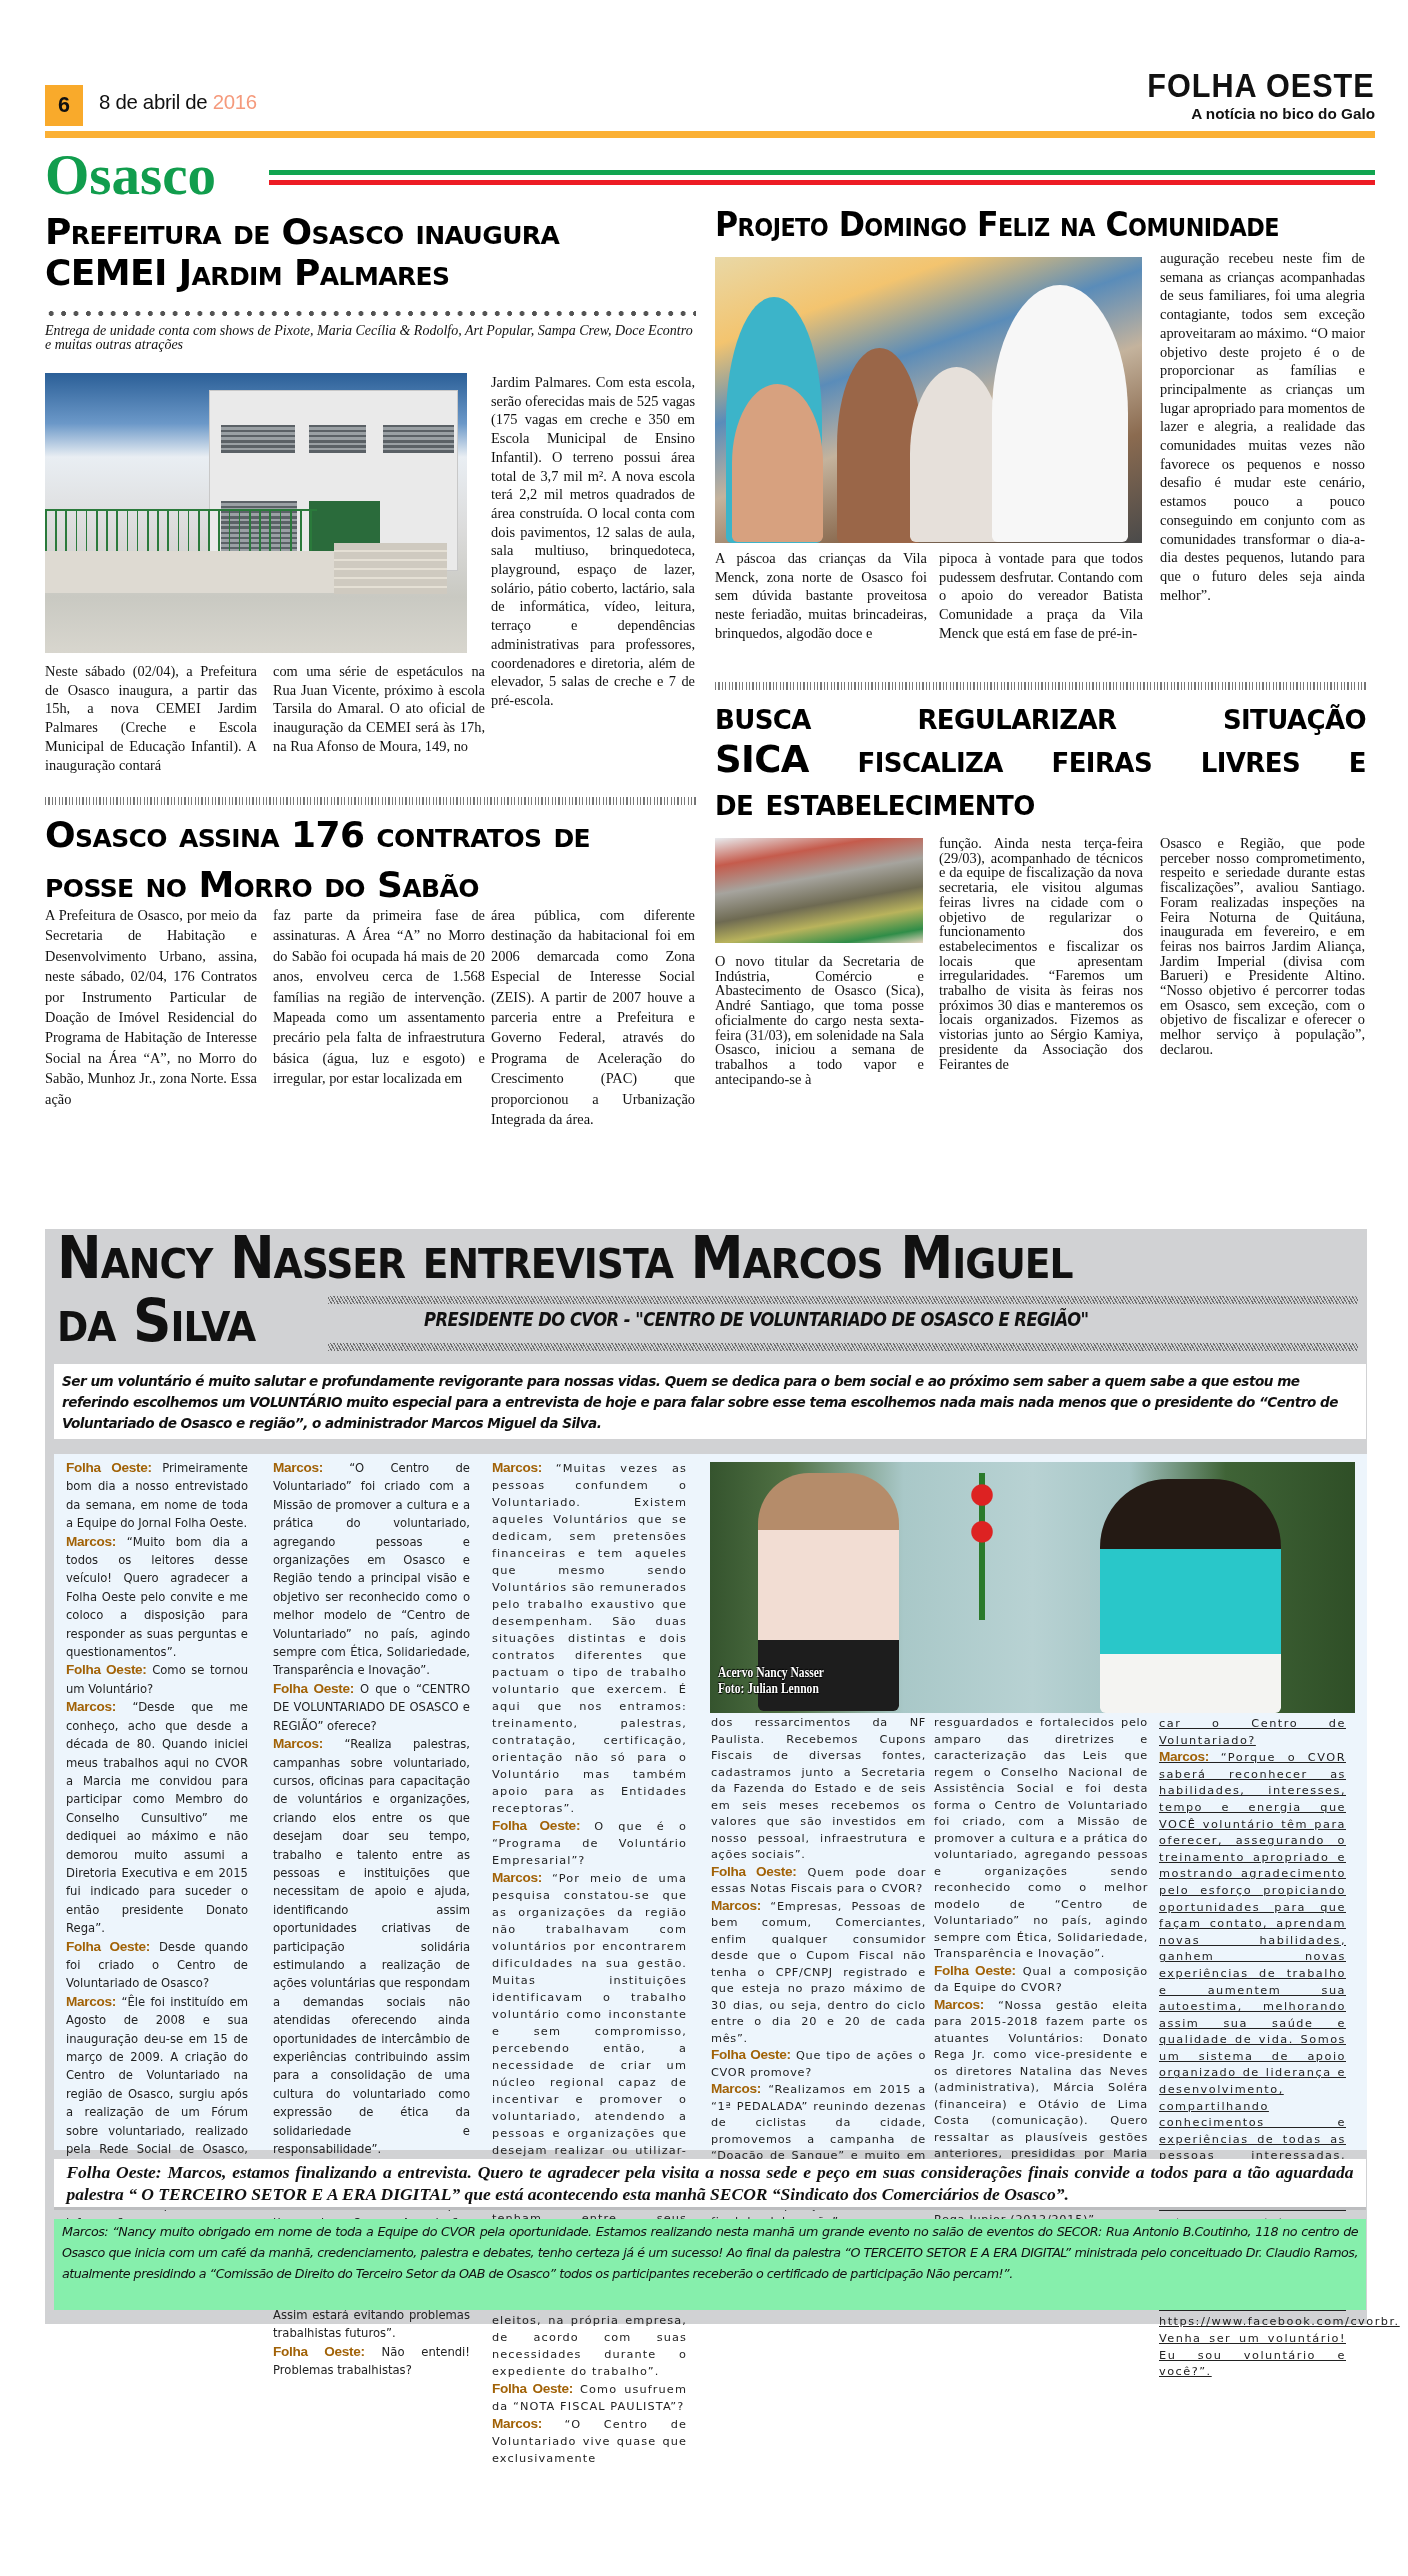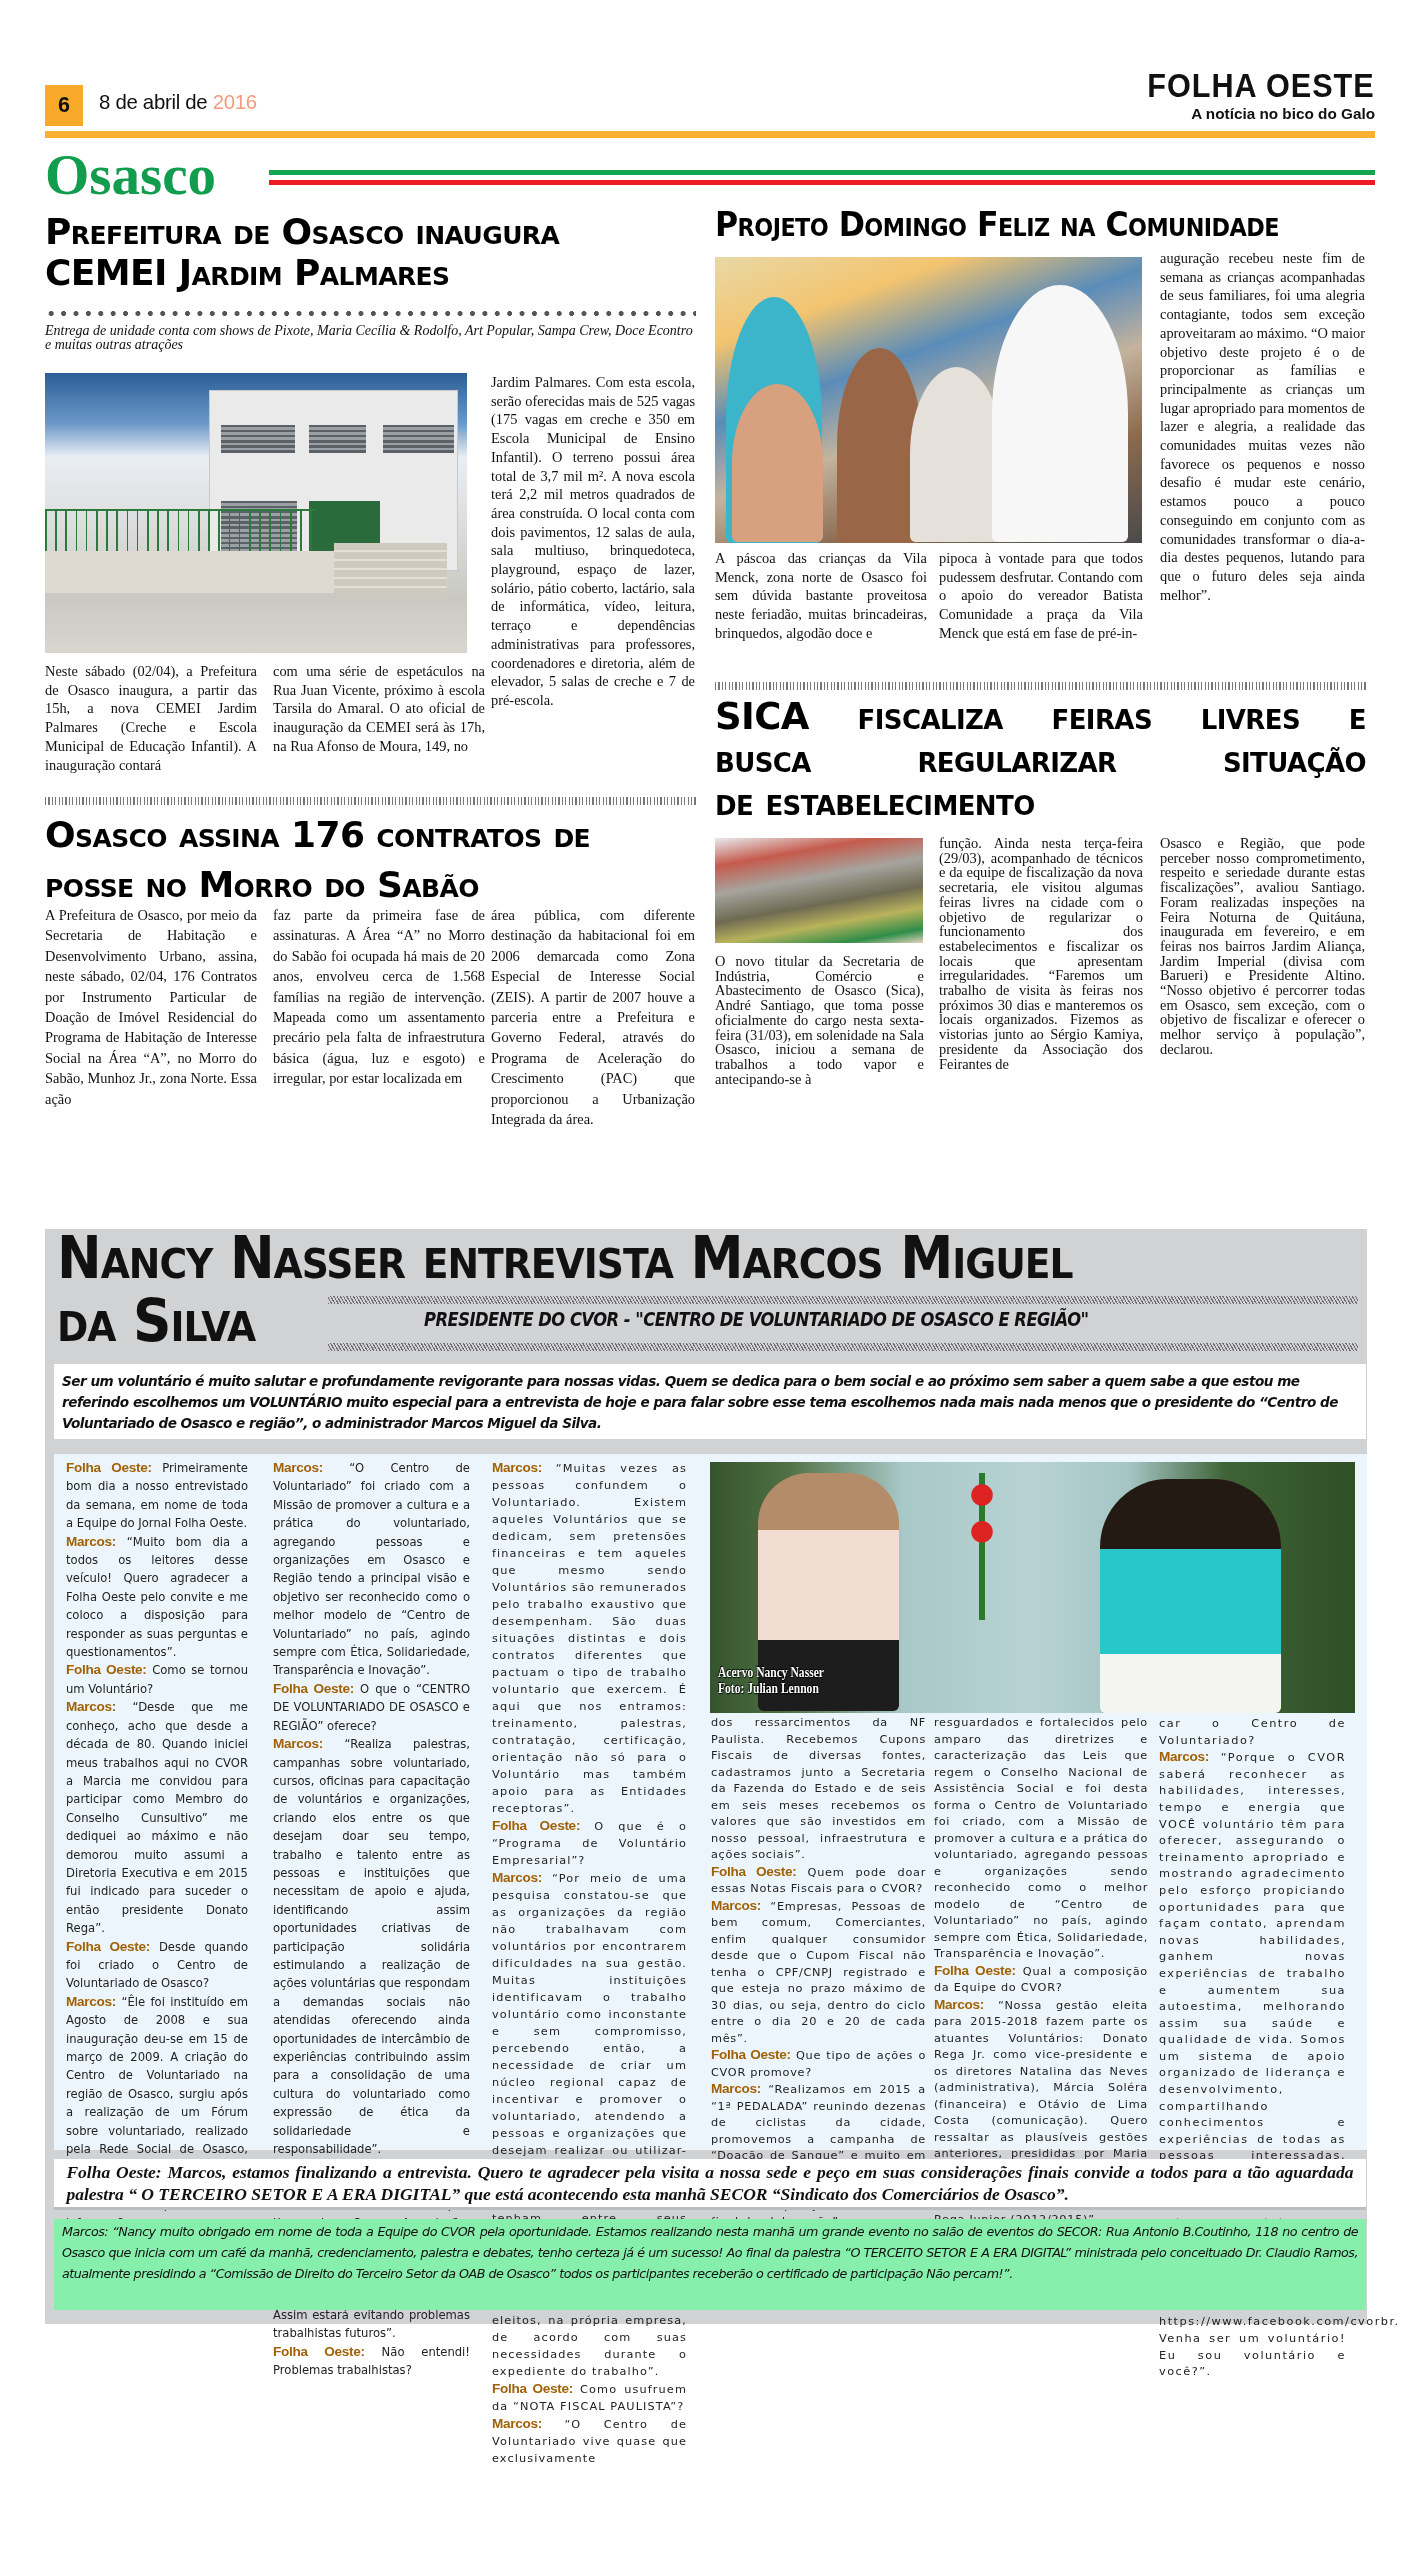--- a/index.html
+++ b/index.html
@@ -141,22 +141,22 @@
     <div class="p" style="left:277px; top:28px; width:136px; height:257px; background:#f7f7f7;"></div>
   </div>
   <div class="body" style="left:715px; top:549px; width:212px;">A páscoa das crianças da Vila Menck, zona norte de Osasco foi sem dúvida bastante proveitosa neste feriadão, muitas brincadeiras, brinquedos, algodão doce e</div>
   <div class="body" style="left:939px; top:549px; width:204px;">pipoca à vontade para que todos pudessem desfrutar. Contando com o apoio do vereador Batista Comunidade a praça da Vila Menck que está em fase de pré-in-</div>
   <div class="body" style="left:1160px; top:249px; width:205px;">auguração recebeu neste fim de semana as crianças acompanhadas de seus familiares, foi uma alegria contagiante, todos sem exceção aproveitaram ao máximo. “O maior objetivo deste projeto é o de proporcionar as famílias e principalmente as crianças um lugar apropriado para momentos de lazer e alegria, a realidade das comunidades muitas vezes não favorece os pequenos e nosso desafio é mudar este cenário, estamos pouco a pouco conseguindo em conjunto com as comunidades transformar o dia-a-dia destes pequenos, lutando para que o futuro deles seja ainda melhor”.</div>
 </div>
 <div class="divider" style="left:715px; top:682px; width:651px;"></div>
 
 <div>
   <div class="headline" style="left:715px; top:695px; width:651px; font-size:37px; line-height:43px; text-align:justify; text-align-last:justify;">
+    <div>busca regularizar situação</div>
     <div>SICA fiscaliza feiras livres e</div>
-    <div>busca regularizar situação</div>
   </div>
   <div class="headline" style="left:715px; top:781px; font-size:37px; line-height:43px;">de estabelecimento</div>
   <div class="photo photo-feira"></div>
   <div class="body" style="left:715px; top:954px; width:209px; line-height:14.7px;">O novo titular da Secretaria de Indústria, Comércio e Abastecimento de Osasco (Sica), André Santiago, que toma posse oficialmente do cargo nesta sexta-feira (31/03), em solenidade na Sala Osasco, iniciou a semana de trabalhos a todo vapor e antecipando-se à</div>
   <div class="body" style="left:939px; top:836px; width:204px; line-height:14.7px;">função. Ainda nesta terça-feira (29/03), acompanhado de técnicos e da equipe de fiscalização da nova secretaria, ele visitou algumas feiras livres na cidade com o objetivo de regularizar o funcionamento dos estabelecimentos e fiscalizar os locais que apresentam irregularidades. “Faremos um trabalho de visita às feiras nos próximos 30 dias e manteremos os locais organizados. Fizemos as vistorias junto ao Sérgio Kamiya, presidente da Associação dos Feirantes de</div>
   <div class="body" style="left:1160px; top:836px; width:205px; line-height:14.7px;">Osasco e Região, que pode perceber nosso comprometimento, respeito e seriedade durante estas fiscalizações”, avaliou Santiago. Foram realizadas inspeções na Feira Noturna de Quitáuna, inaugurada em fevereiro, e em feiras nos bairros Jardim Aliança, Jardim Imperial (divisa com Barueri) e Presidente Altino. “Nosso objetivo é percorrer todas em Osasco, sem exceção, com o objetivo de fiscalizar e oferecer o melhor serviço à população”, declarou.</div>
 </div>
 
 <div class="ibox"></div>
 <div class="ititle">Nancy Nasser entrevista Marcos Miguel</div>
@@ -210,20 +210,20 @@
     <p><span class="sp">Marcos:</span><span>  “Realizamos em 2015 a “1ª PEDALADA” reunindo dezenas de ciclistas da cidade, promovemos a campanha  de “Doação de Sangue” e muito em breve faremos o evento de conscientização da “CÉLULA TRONCO” que já está em fase final de elaboração”.</span></p>
     <p><span class="sp">Folha Oeste:</span><span> Todo esse trabalho do CVOR tem amparo legal?</span></p>
     <p><span class="sp">Marcos:</span><span>  “E como tem! Estamos</span></p>
   </div>
 <div class="qacol wide" id="qcol4" style="left:934px; top:1715px; width:214px;">
     <p><span>resguardados e fortalecidos pelo amparo das diretrizes e caracterização das Leis que regem o Conselho Nacional de Assistência Social e foi desta forma o Centro de Voluntariado foi criado, com a Missão de promover a cultura e a prática do voluntariado, agregando pessoas e organizações sendo reconhecido como o melhor modelo de “Centro de Voluntariado” no país, agindo sempre com Ética, Solidariedade, Transparência e Inovação”.</span></p>
     <p><span class="sp">Folha Oeste:</span><span> Qual a composição da Equipe do CVOR?</span></p>
     <p><span class="sp">Marcos:</span><span>  “Nossa gestão eleita para 2015-2018 fazem parte os atuantes Voluntários: Donato Rega Jr. como vice-presidente e os diretores Natalina das Neves (administrativa), Márcia Soléra (financeira) e Otávio de Lima Costa (comunicação). Quero ressaltar as plausíveis gestões anteriores, presididas por Maria Lucia Andrade dos Santos (2008/2012), Natalina das Neves (2010/2011) e Donato Figueiredo Rega Junior (2012/2015)”.</span></p>
     <p><span class="sp">Folha Oeste:</span><span> Por que e como bus-</span></p>
   </div>
-<div class="qacol wide" id="qcol5" style="left:1159px; top:1716px; width:187px; line-height:16.6px; letter-spacing:1.5px;">
+<div class="qacol wide" id="qcol5" style="left:1159px; top:1716px; width:187px; line-height:16.6px; letter-spacing:1.5px;text-decoration:underline;">
     <p><span>car o Centro de Voluntariado?</span></p>
     <p><span class="sp">Marcos:</span><span>  “Porque o CVOR saberá reconhecer as habilidades, interesses, tempo e energia que VOCÊ voluntário têm para oferecer, assegurando o treinamento apropriado e mostrando agradecimento pelo esforço propiciando oportunidades para que façam contato, aprendam novas habilidades, ganhem novas experiências de trabalho e aumentem sua autoestima, melhorando assim sua saúde e qualidade de vida. Somos um sistema de apoio organizado de liderança e desenvolvimento, compartilhando conhecimentos e experiências de todas as pessoas interessadas, envolvidas e comprometidas. Para ser um voluntário, basta entrar em contato com o CVOR através do telefone (11)3684-1678, através do site: https://www.cvor.org.br ou acessando o https://www.facebook.com/cvorbr. Venha ser um voluntário! Eu sou voluntário e você?”.</span></p>
   </div>
 
 <div class="closing">Folha Oeste: Marcos, estamos finalizando a entrevista. Quero te agradecer pela visita a nossa sede e peço em suas considerações finais convide a todos para a tão aguardada palestra “ O TERCEIRO SETOR E A ERA DIGITAL” que está acontecendo esta manhã SECOR “Sindicato dos Comerciários de Osasco”.</div>
 <div class="final">Marcos:  “Nancy muito obrigado em nome de toda a Equipe do CVOR pela oportunidade. Estamos realizando nesta manhã um grande evento no salão de eventos do SECOR: Rua Antonio B.Coutinho, 118 no centro de Osasco que inicia com um café da manhã, credenciamento, palestra e debates,  tenho certeza já é um sucesso! Ao final da palestra “O TERCEITO SETOR E A ERA DIGITAL” ministrada pelo conceituado Dr. Claudio Ramos, atualmente presidindo a “Comissão de Direito do Terceiro Setor da OAB de Osasco” todos os participantes receberão o certificado de participação Não percam!”.</div>
 
 
 </body></html>

